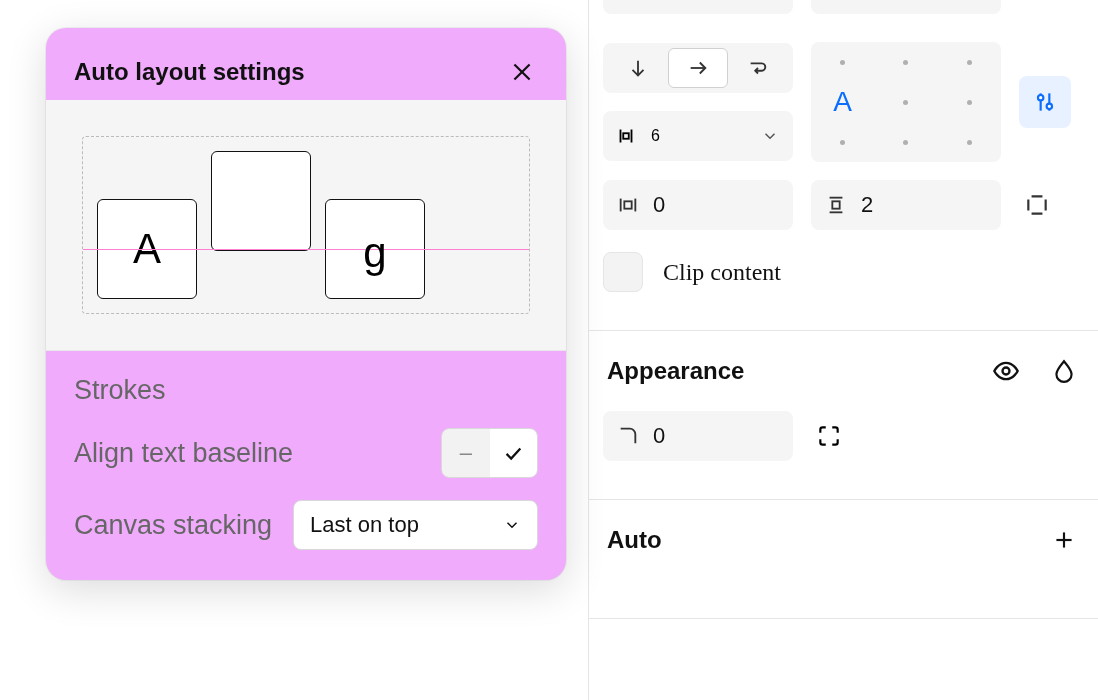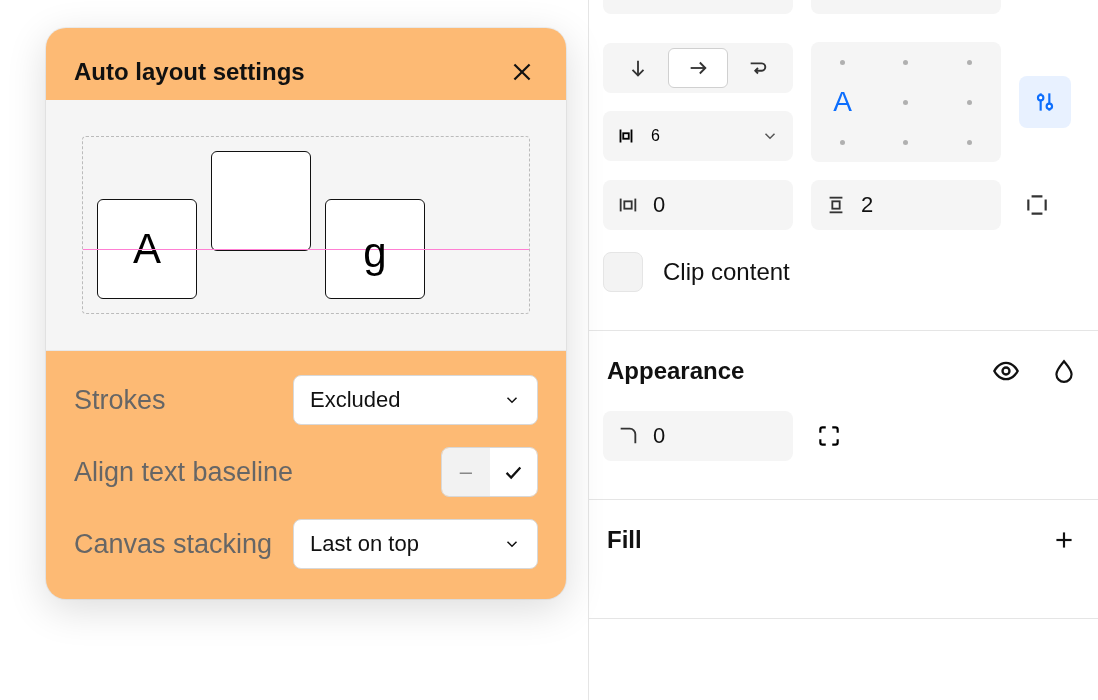--- a/index.html
+++ b/index.html
@@ -65,41 +65,41 @@
     .row3 { display:flex; align-items:center; padding:0 14px; margin-top:18px; gap:18px;}
     .pad-pill { width:190px; }
 
     .indep-sides {
       width:36px; height:36px; display:flex; align-items:center; justify-content:center; color:#333; cursor:pointer;
     }
 
     
     .clip-row { display:flex; align-items:center; padding:0 14px; margin-top:22px; gap:20px;}
     .checkbox-box { width:40px; height:40px; border-radius:8px; background:#f3f3f3; border:1px solid #e5e5e5; cursor:pointer;}
-    .clip-label { font-size:24px; color:#111;}
+    .clip-label { font-size:24px; color:#111;font-family:Liberation Serif, serif;}
 
     .section-divider { border-top:1px solid #e5e5e5; margin-top:38px;}
 
     .section-header { display:flex; align-items:center; justify-content:space-between; padding:24px 18px; }
     .section-title { font-size:24px; font-weight:600; color:#111;}
     .section-actions { display:flex; gap:26px; align-items:center; color:#111;}
     .header-icon-btn { cursor:pointer; display:flex; align-items:center; justify-content:center; width:32px; height:32px;}
 
     .appearance-row { display:flex; align-items:center; padding:0 14px; gap:18px;}
     .opacity-pill { width:190px;}
     .corner-pill { width:190px;}
     .indep-corner { width:36px; height:36px; display:flex; align-items:center; justify-content:center; cursor:pointer;}
 
     
     .modal {
       position:absolute;
       left:46px;
       top:28px;
       width:520px;
-      background:#fdba74;
+      background:#f0abfc;
       border-radius:20px;
       box-shadow: 0 10px 40px rgba(0,0,0,0.14), 0 0 0 1px rgba(0,0,0,0.05);
       overflow:hidden;
       text-align:right;
     }
     .modal-header {
       display:flex; align-items:center; justify-content:space-between;
       padding: 28px 28px 12px 28px;
     }
     .modal-title { font-size:24px; font-weight:600; color:#111;}
@@ -287,21 +287,21 @@
     </div>
     <div class="indep-corner">
       <svg width="26" height="26" viewBox="0 0 24 24" fill="none" stroke="currentColor" stroke-width="2">
           <path d="M4 9V6a2 2 0 0 1 2-2h3M15 4h3a2 2 0 0 1 2 2v3M20 15v3a2 2 0 0 1-2 2h-3M9 20H6a2 2 0 0 1-2-2v-3"></path>
         </svg>
     </div>
   </div>
 
   <div class="section-divider"></div>
   <div class="section-header">
-    <div class="section-title">Fill</div>
+    <div class="section-title">Auto</div>
     <div class="section-actions">
       <div class="header-icon-btn">
         <svg width="26" height="26" viewBox="0 0 24 24" fill="none" stroke="currentColor" stroke-width="2">
             <line x1="12" y1="5" x2="12" y2="19"></line>
             <line x1="5" y1="12" x2="19" y2="12"></line>
           </svg>
       </div>
     </div>
   </div>
 
@@ -329,28 +329,20 @@
       <div class="box boxMid"></div>
       <div class="box boxG">
           <span>g</span>
         </div>
     </div>
   </div>
 
   <div class="modal-body">
     <div class="setting-row">
       <div class="setting-label">Strokes</div>
-      <div class="select">
-        <span>Excluded</span>
-        <span>
-          <svg width="18" height="18" viewBox="0 0 24 24" fill="none" stroke="currentColor" stroke-width="2">
-              <polyline points="6 9 12 15 18 9"></polyline>
-            </svg>
-        </span>
-      </div>
     </div>
 
     <div class="setting-row">
       <div class="setting-label">Align text baseline</div>
       <div class="toggle-pair">
         <div class="toggle-half off">–</div>
         <div class="toggle-half on">
           <svg width="22" height="22" viewBox="0 0 24 24" fill="none" stroke="currentColor" stroke-width="2.5">
               <polyline points="5 13 10 18 20 7"></polyline>
             </svg>

